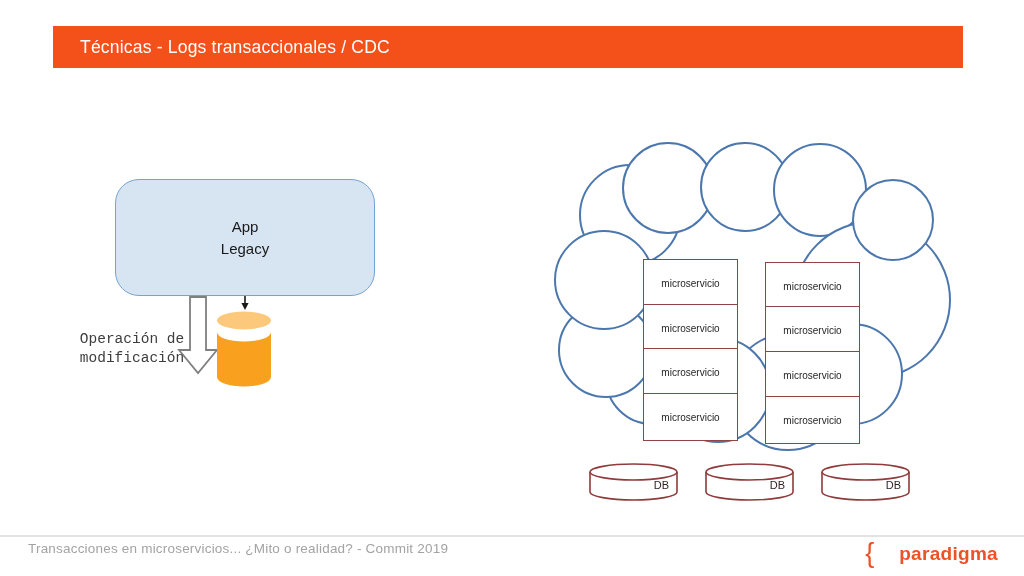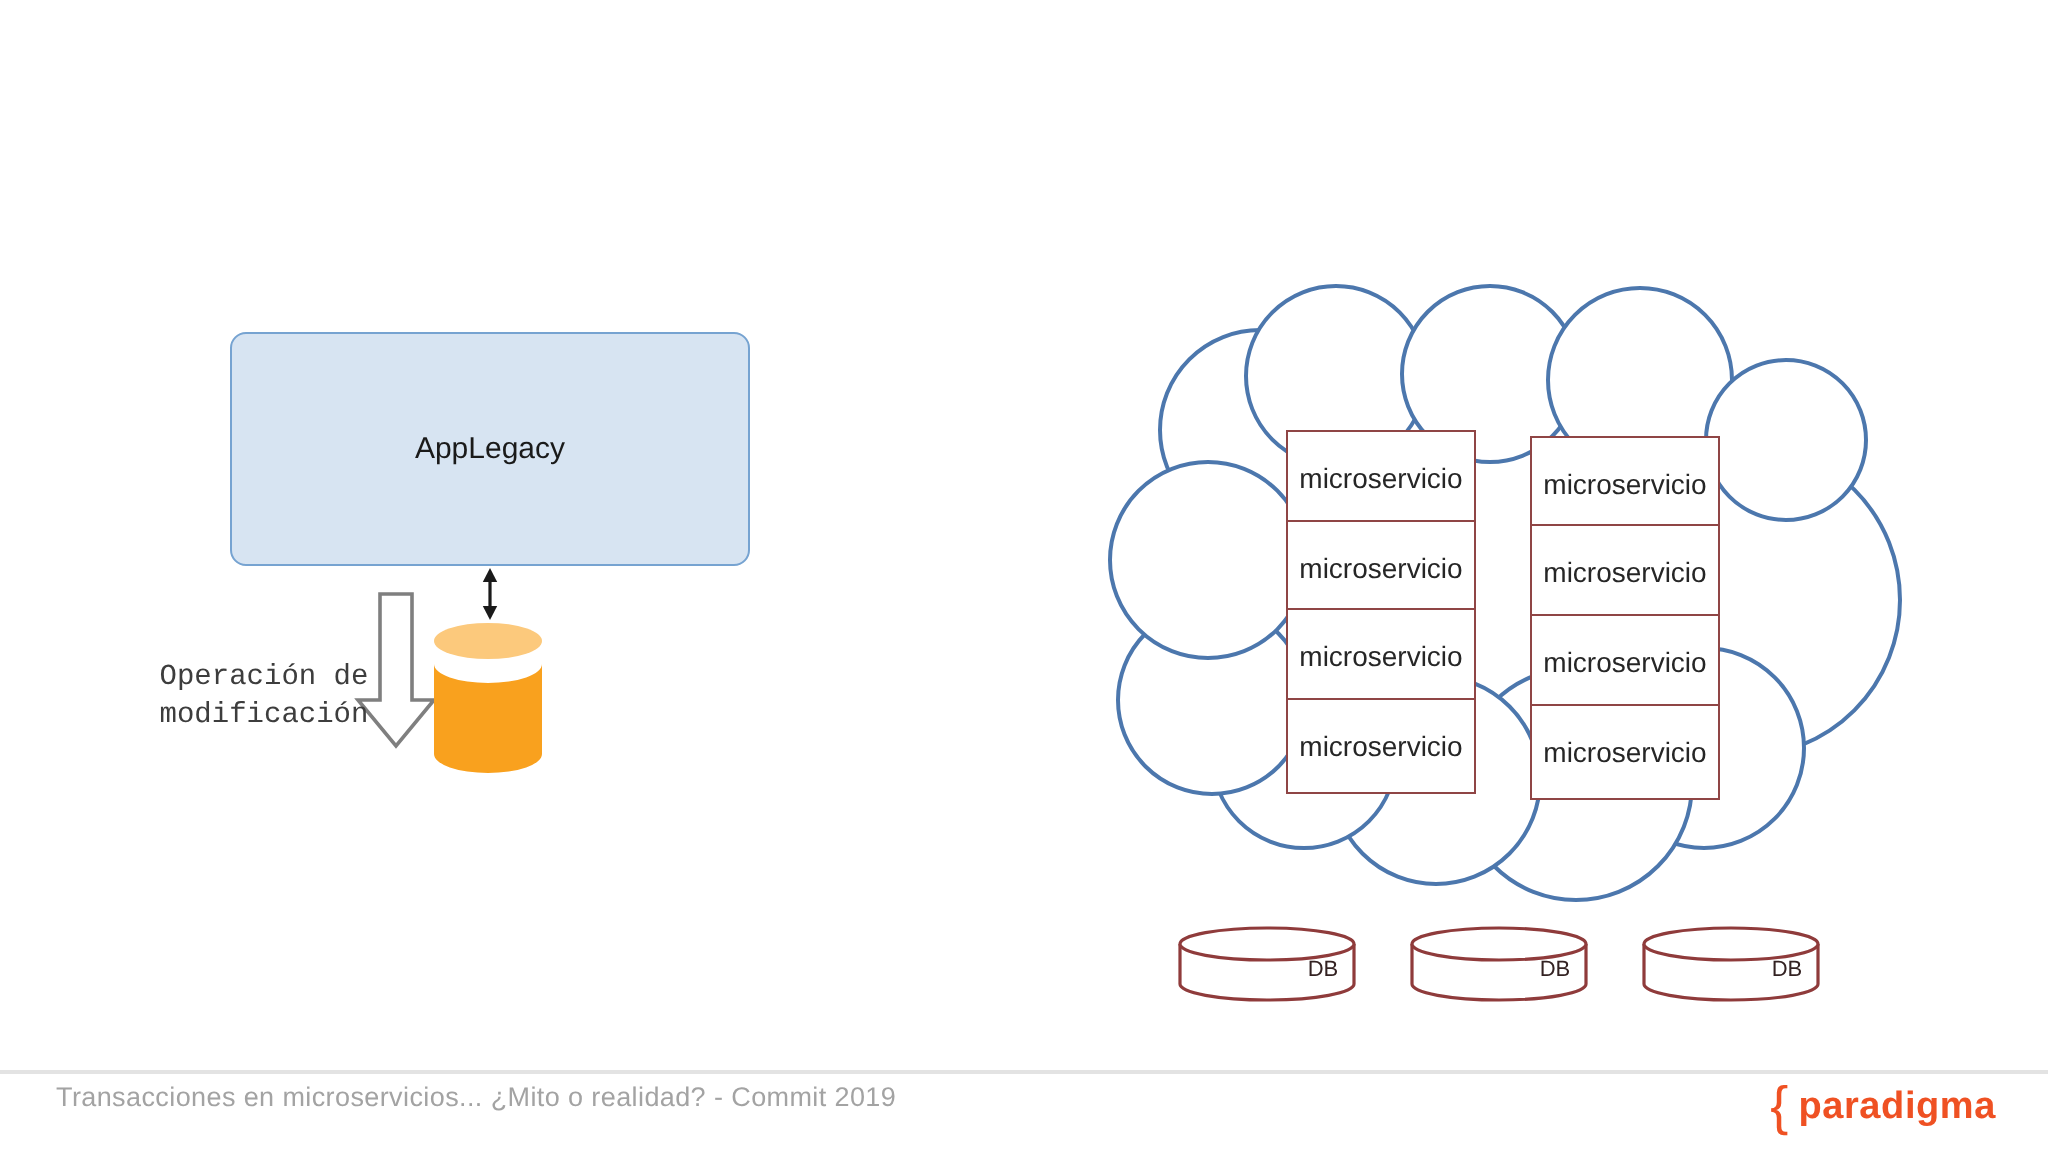--- a/index.html
+++ b/index.html
@@ -8,56 +8,59 @@
     font-family:"Liberation Sans", sans-serif;
   }
   .title-bar{
     position:absolute;left:53px;top:26px;width:910px;height:42px;
     background:#f4511a;display:flex;align-items:center;
   }
   .title-bar .title{
     color:#ffffff;font-size:17.5px;padding-left:27px;letter-spacing:.2px;font-weight:400;
   }
   .app-box{
-    position:absolute;left:115px;top:166px;width:260px;height:117px;
-    background:#d7e4f2;border:1.5px solid #76a3d1;border-radius:8px;
-    display:flex;flex-direction:row;align-items:center;justify-content:center;
+    position:absolute;left:115px;top:179px;width:260px;height:117px;
+    background:#d7e4f2;border:1.5px solid #76a3d1;border-radius:24px;
+    display:flex;flex-direction:column;align-items:center;justify-content:center;
     box-sizing:border-box;
   }
   .app-box .line{font-size:15px;color:#1a1a1a;line-height:22px;}
   .op-label{
     position:absolute;left:78px;top:330px;width:108px;text-align:center;
     font-size:14.5px;color:#3d3d3d;line-height:19px;font-family:Liberation Mono, monospace;
   }
   .svg-layer{position:absolute;left:0;top:0;width:1024px;height:576px;}
   .ms-box{
     position:absolute;width:95px;height:48px;background:#ffffff;
     border:1.5px solid #8f4545;box-sizing:border-box;
     display:flex;align-items:center;justify-content:center;
-    font-size:14px;color:#262626;
+    font-size:10px;color:#262626;margin-top:44px;
   }
   .db-label{
     position:absolute;width:87px;top:479px;text-align:center;
     font-size:11px;color:#332222;padding-left:28px;
   }
   .footer-line{position:absolute;left:0;top:535px;width:1024px;height:1.5px;background:#e3e3e3;}
   .footer-caption{
     position:absolute;left:28px;top:541px;font-size:13.5px;color:#a3a3a3;letter-spacing:.2px;
   }
   .logo{
     position:absolute;right:26px;top:540px;color:#ef5123;display:flex;align-items:center;
   }
   .logo .brace{font-size:27px;font-weight:300;margin-right:5px;line-height:27px;}
-  .logo .word{font-size:19px;font-weight:700;letter-spacing:.3px;}
+  .logo .word{font-size:19px;font-weight:700;letter-spacing:.3px;margin-left:20px;}
 </style>
 </head>
 <body>
 
 <div class="slide">
 
+  <div class="title-bar">
+    <div class="title">Técnicas - Logs transaccionales / CDC</div>
+  </div>
 
   <svg class="svg-layer" viewBox="0 0 1024 576">
 
     <g>
       <line x1="245" y1="289" x2="245" y2="305" stroke="#1a1a1a" stroke-width="1.6"></line>
       <polygon points="245,284 241.4,291 248.6,291" fill="#1a1a1a"></polygon>
       <polygon points="245,310 241.4,303 248.6,303" fill="#1a1a1a"></polygon>
     </g>
 
     <g>

